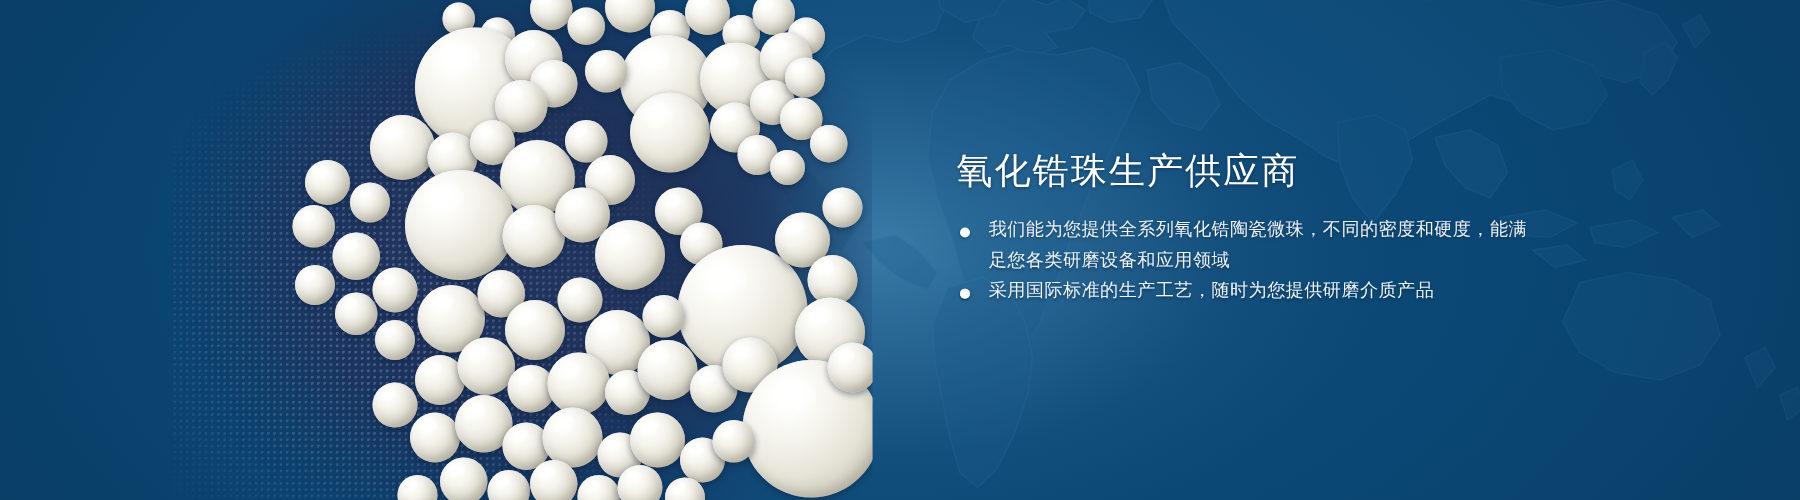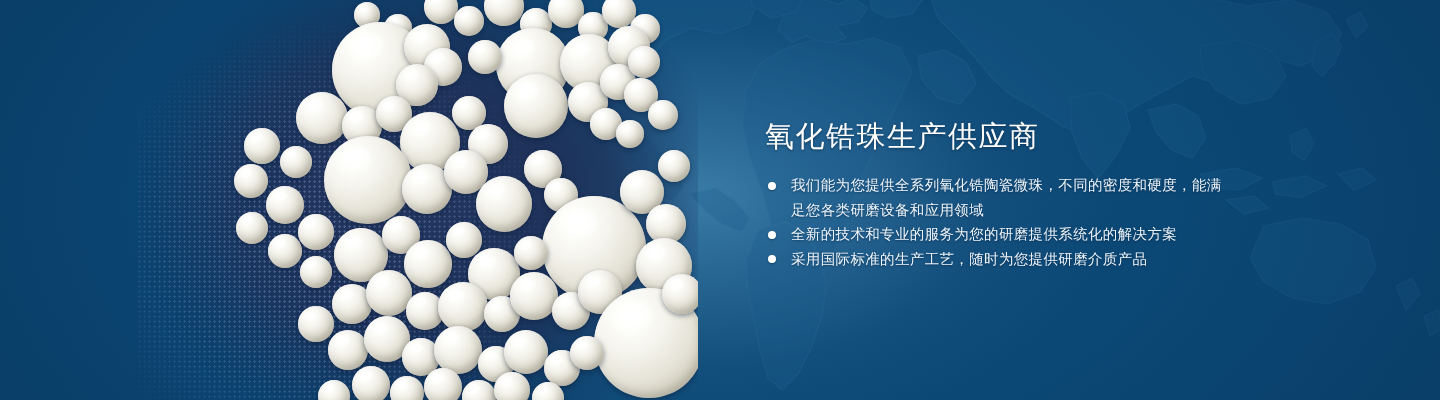--- a/index.html
+++ b/index.html
@@ -132,20 +132,21 @@
     line-height:40px;
     color:#ffffff;
     letter-spacing:1.5px;
     font-weight:400;
     text-shadow:0 1px 3px rgba(4,30,55,0.55);
     white-space:nowrap;
   }
   .bullets{
     margin-top:17px;
     list-style:none;
+    font-family:Liberation Mono, monospace;
   }
   .bullet{
     position:relative;
     padding-left:26px;
     color:#eef4f9;
     font-size:14.5px;
     line-height:24.5px;
     letter-spacing:0.35px;
     text-shadow:0 1px 2px rgba(4,30,55,0.5);
   }
@@ -319,21 +320,20 @@
   <div class="copy">
     <div class="headline">氧化锆珠生产供应商</div>
 
     <ul class="bullets">
       <li class="bullet">
         <span class="dot"></span>
         <span>我们能为您提供全系列氧化锆陶瓷微珠，不同的密度和硬度，能满足您各类研磨设备和应用领域</span>
       </li>
       <li class="bullet">
         <span class="dot"></span>
-        <span>全新的技术和专业的服务为您的研磨提供系统化的解决方案</span>
       </li>
       <li class="bullet">
         <span class="dot"></span>
         <span>采用国际标准的生产工艺，随时为您提供研磨介质产品</span>
       </li>
     </ul>
   </div>
 
 </div>
 

